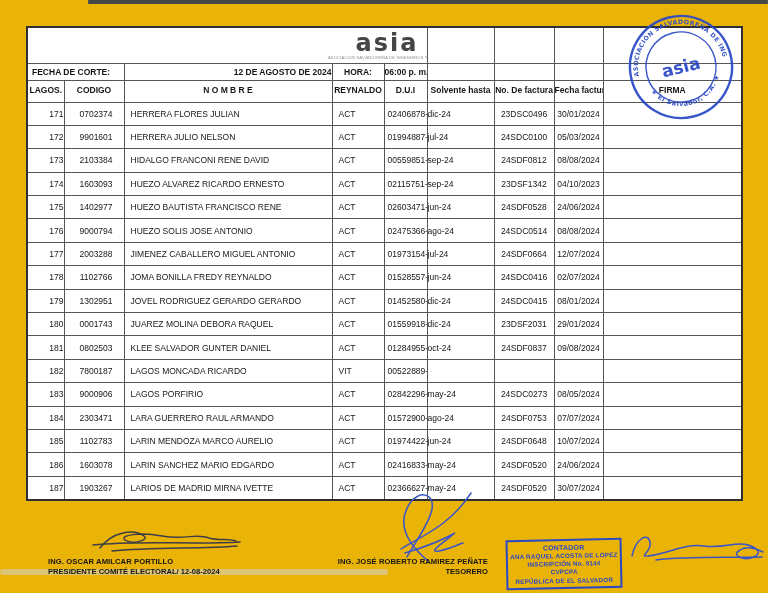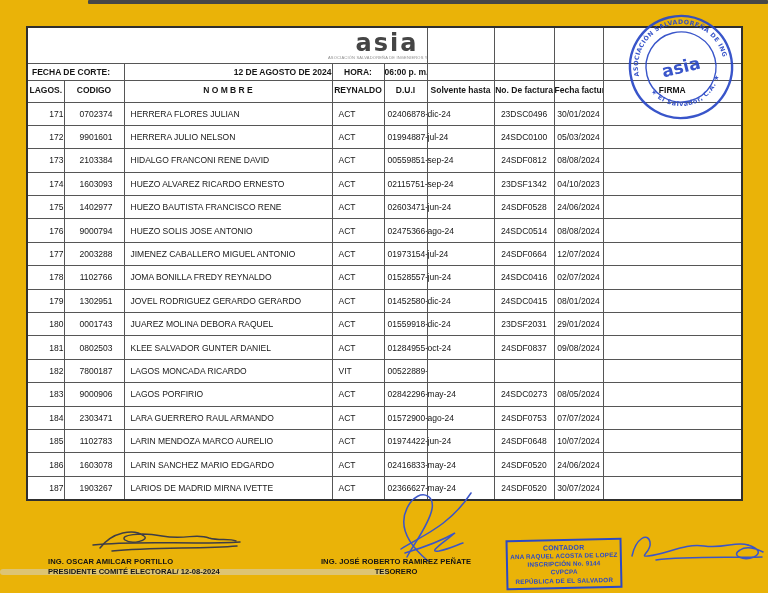--- a/index.html
+++ b/index.html
@@ -47,21 +47,21 @@
   .logo-sub{font-size:4px;color:#8d8d8d;letter-spacing:.2px;margin-top:1px;white-space:nowrap;}
 
   
   .round-stamp{position:absolute;left:626px;top:12px;opacity:.93;transform:rotate(-14deg);}
 
   
   .sig-block{position:absolute;line-height:1.35;color:#141414;}
   .sig-name{font-weight:bold;font-size:7.6px;letter-spacing:.1px;}
   .sig-title{font-weight:bold;font-size:7.6px;}
   #sig-left{left:28px;top:557px;text-align:left;margin-left:20px;}
-  #sig-center{left:296px;top:557px;width:200px;text-align:center;}
+  #sig-center{left:288px;top:557px;width:200px;text-align:right;}
   #sig-right{left:628px;top:555px;width:137px;text-align:right;}
 
   .stamp-box{position:absolute;left:506px;top:539px;width:112px;height:44px;border:2px solid #2b49c6;
              transform:rotate(-1.2deg);color:#2b49c6;text-align:center;font-weight:bold;
              font-size:6.3px;line-height:1.3;padding-top:2px;background:rgba(255,255,255,.0);letter-spacing:.2px;}
   .stamp-box .bx-l1{font-size:7px;}
 
   svg.sig{position:absolute;pointer-events:none;}
 </style>
 </head>

